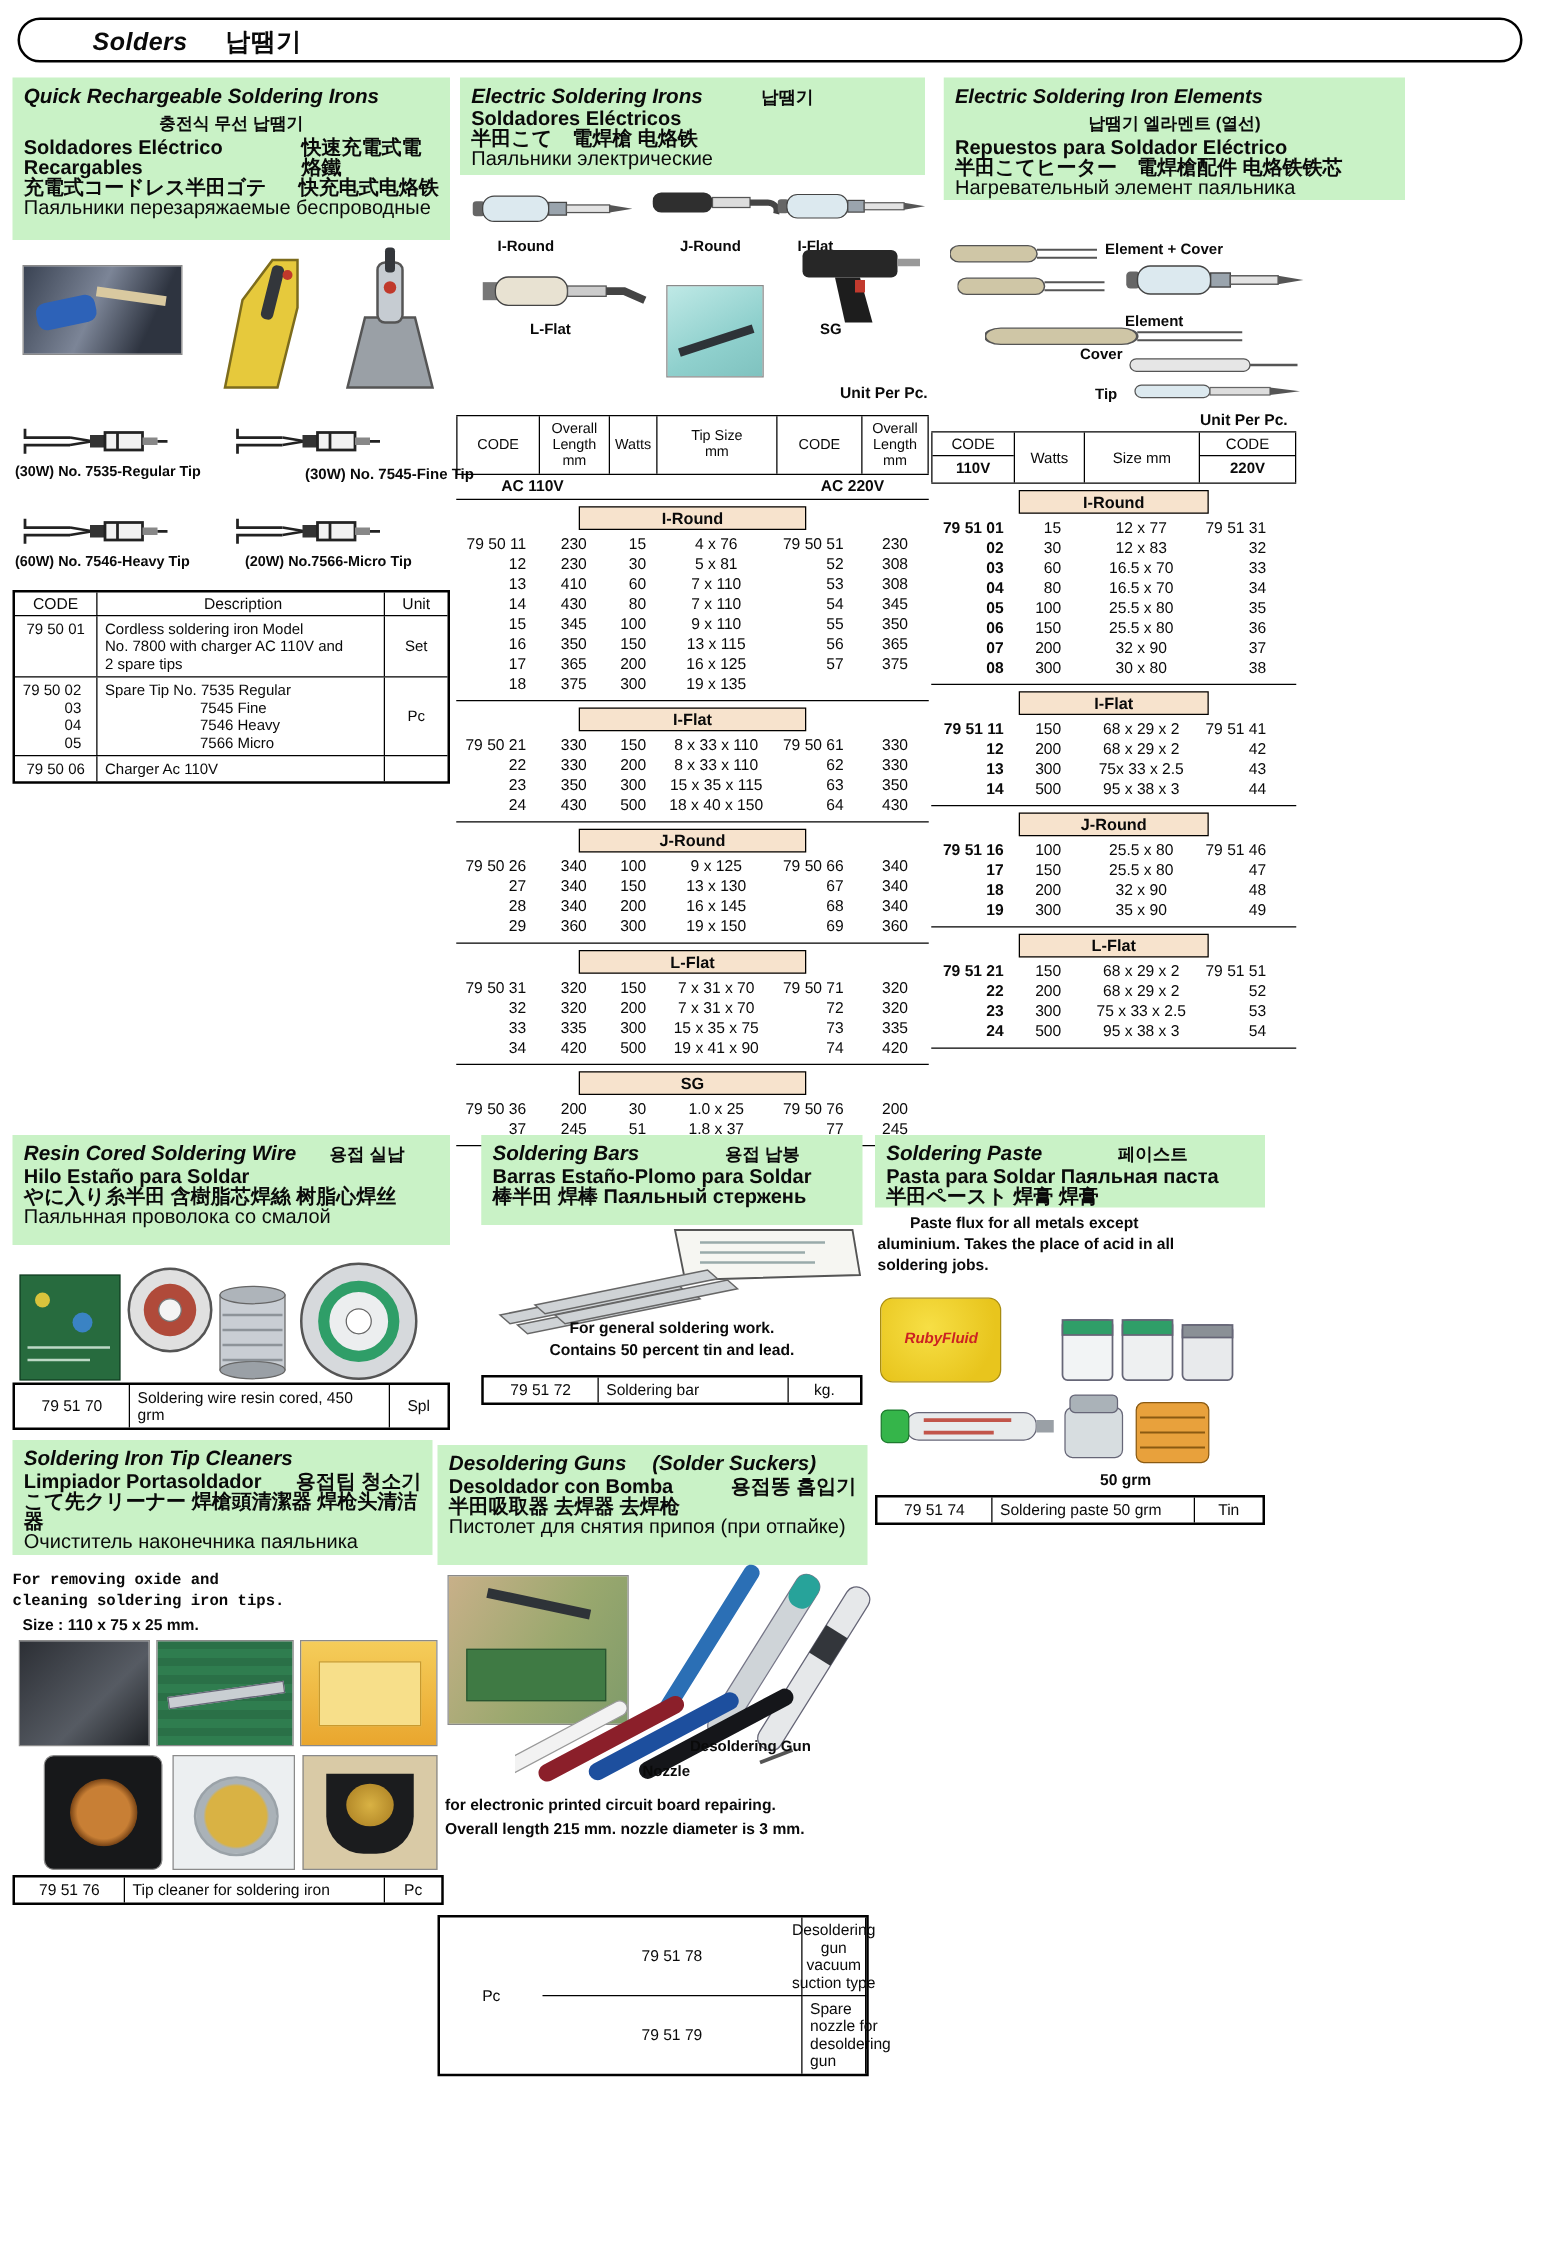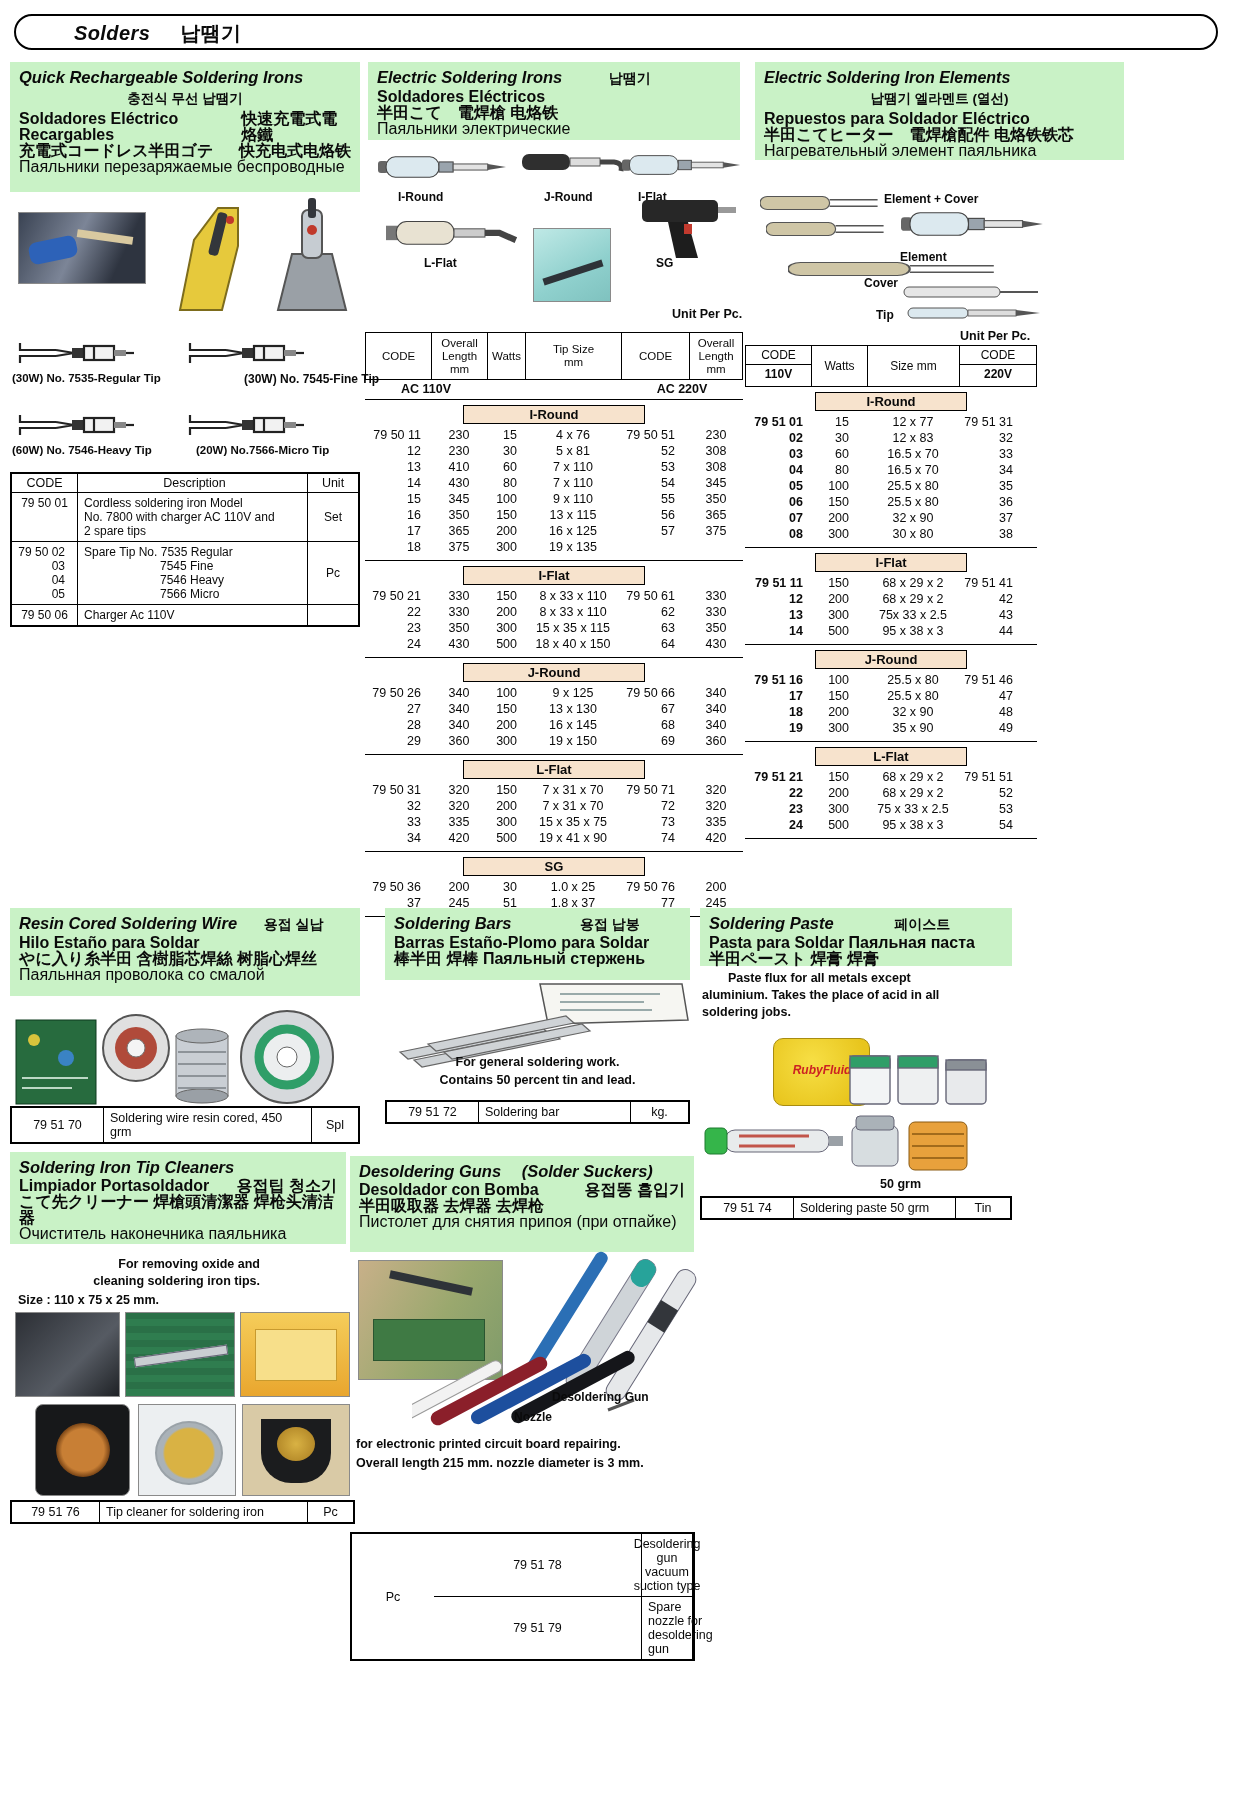--- a/index.html
+++ b/index.html
@@ -729,21 +729,21 @@
       <span>Soldering Paste</span>
       <span class="kr" style="margin-left:56px;">페이스트</span>
     </div>
     <div class="gline">Pasta para Soldar  Паяльная паста</div>
     <div class="gline">半田ペースト 焊膏 焊膏</div>
   </div>
   <div class="note pre" style="left:702px;top:970px;width:308px;text-indent:26px;font-weight:bold;">Paste  flux  for  all  metals  except
 aluminium.  Takes the place of acid in all
 soldering jobs.</div>
 
-  <div class="cph" style="left:773px;top:1038px;width:97px;height:68px;border-radius:10px;background:radial-gradient(circle at 40% 35%,#f7df45,#e8c51d 75%);border:1.5px solid #a88c10;">
+  <div class="cph" style="left:704px;top:1038px;width:97px;height:68px;border-radius:10px;background:radial-gradient(circle at 40% 35%,#f7df45,#e8c51d 75%);border:1.5px solid #a88c10;">
     <div style="position:absolute;left:8px;top:24px;width:80px;text-align:center;color:#c22;font-style:italic;font-weight:bold;font-size:12px;">RubyFluid</div>
   </div>
   <svg class="abs" style="left:846px;top:1046px;" width="146" height="62" viewBox="0 0 146 62">
     <g stroke="#667" stroke-width="1.4">
       <rect x="4" y="10" width="40" height="48" rx="4" fill="#f2f4f5"></rect>
         <rect x="4" y="10" width="40" height="12" fill="#2f9e68"></rect>
       <rect x="52" y="10" width="40" height="48" rx="4" fill="#eef0f1"></rect>
         <rect x="52" y="10" width="40" height="12" fill="#2f9e68"></rect>
       <rect x="100" y="14" width="40" height="44" rx="4" fill="#e8eaec"></rect>
         <rect x="100" y="14" width="40" height="10" fill="#8a9096"></rect>
@@ -774,21 +774,21 @@
 
   <div class="ghead" style="left:10px;top:1152px;width:336px;height:92px;">
     <div class="gtitle">Soldering Iron Tip Cleaners</div>
     <div class="gline spread">
       <span>Limpiador Portasoldador</span>
       <span>용접팁 청소기</span>
     </div>
     <div class="gline">こて先クリーナー  焊槍頭清潔器  焊枪头清洁器</div>
     <div class="gline normal">Очиститель наконечника паяльника</div>
   </div>
-  <div class="note pre" style="left:10px;top:1256px;width:250px;text-align:right;font-weight:bold;">For removing oxide and
+  <div class="note pre" style="left:10px;top:1256px;width:250px;text-align:left;font-weight:bold;font-family:Liberation Mono, monospace;">For removing oxide and
 cleaning soldering iron tips.</div>
   <div class="note" style="left:18px;top:1292px;font-weight:bold;">Size : 110 x 75 x 25 mm.</div>
 
   <div class="cph" style="left:15px;top:1312px;width:105px;height:85px;background:linear-gradient(135deg,#2c2f35,#565b63 60%,#1f2226);"></div>
   <div class="cph" style="left:125px;top:1312px;width:110px;height:85px;background:repeating-linear-gradient(0deg,#2f7d4f 0 7px,#2a7047 7px 14px);">
     <div style="position:absolute;left:8px;top:38px;width:92px;height:8px;background:#c9ced2;transform:rotate(-8deg);border:1px solid #667;"></div>
   </div>
   <div class="cph" style="left:240px;top:1312px;width:110px;height:85px;background:linear-gradient(180deg,#f5cd5a,#e9a62e);">
     <div style="position:absolute;left:14px;top:16px;width:80px;height:50px;background:#f7df8a;border:1px solid #c89a2e;"></div>
   </div>

